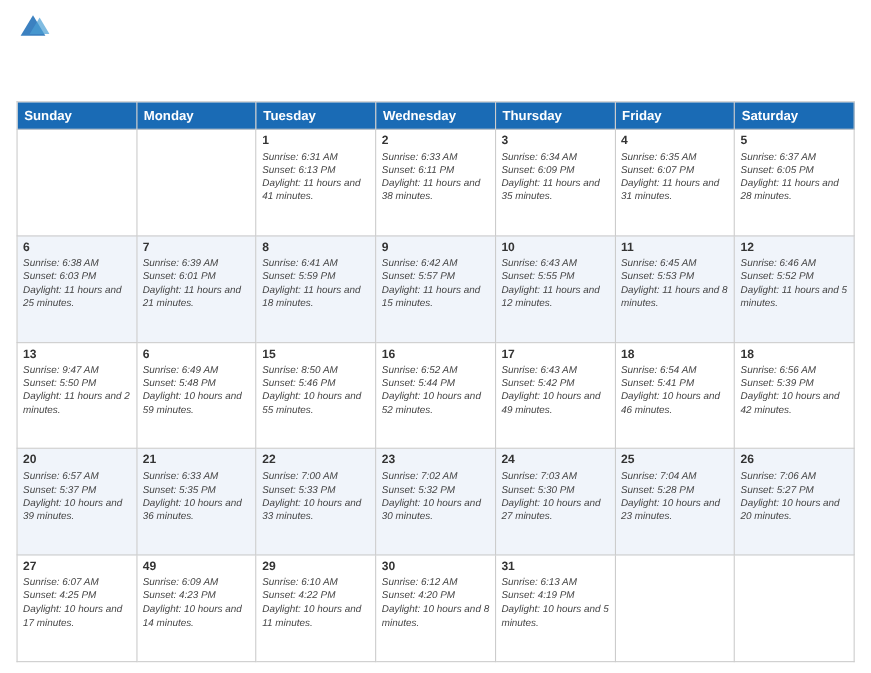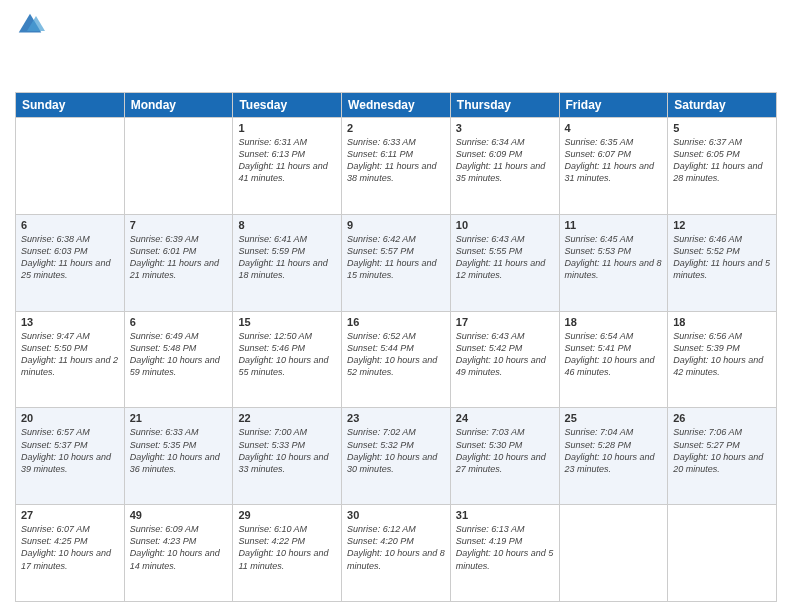--- a/index.html
+++ b/index.html
@@ -229,21 +229,21 @@
 Daylight: 11 hours and 2 minutes.</div>
           </td>
           <td>
             <span class="day-num">6</span>
             <div class="day-info">Sunrise: 6:49 AM
 Sunset: 5:48 PM
 Daylight: 10 hours and 59 minutes.</div>
           </td>
           <td>
             <span class="day-num">15</span>
-            <div class="day-info">Sunrise: 12:50 AM
+            <div class="day-info">Sunrise: 8:50 AM
 Sunset: 5:46 PM
 Daylight: 10 hours and 55 minutes.</div>
           </td>
           <td>
             <span class="day-num">16</span>
             <div class="day-info">Sunrise: 6:52 AM
 Sunset: 5:44 PM
 Daylight: 10 hours and 52 minutes.</div>
           </td>
           <td>

